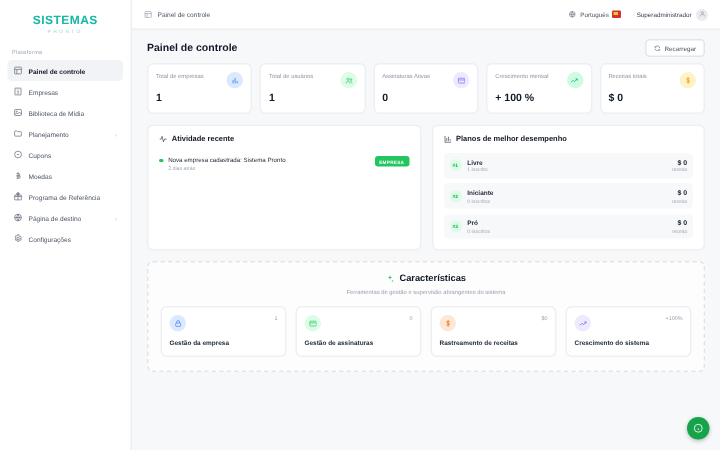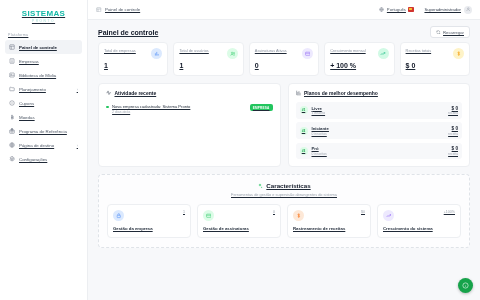--- a/index.html
+++ b/index.html
@@ -4,21 +4,21 @@
 <style>
   * { box-sizing: border-box; margin: 0; padding: 0; }
   html, body { width: 480px; height: 300px; }
   body {
     font-family: "Liberation Sans", sans-serif;
     background: #f7f8fa;
     font-size: 5px;
     color: #1f2937;
     overflow: hidden;
   }
-  .app { display: flex; width: 480px; height: 300px; text-decoration: underline; }
+  .app { display: flex; width: 480px; height: 300px; }
 
   
   .sidebar {
     width: 88px; height: 300px; background: #ffffff;
     border-right: 1px solid #eceef1;
     padding: 0; flex: 0 0 88px;
     display: flex; flex-direction: column;
   }
   .logo-wrap { padding: 9px 0 7px 0; text-align: center; }
   .logo-main {

